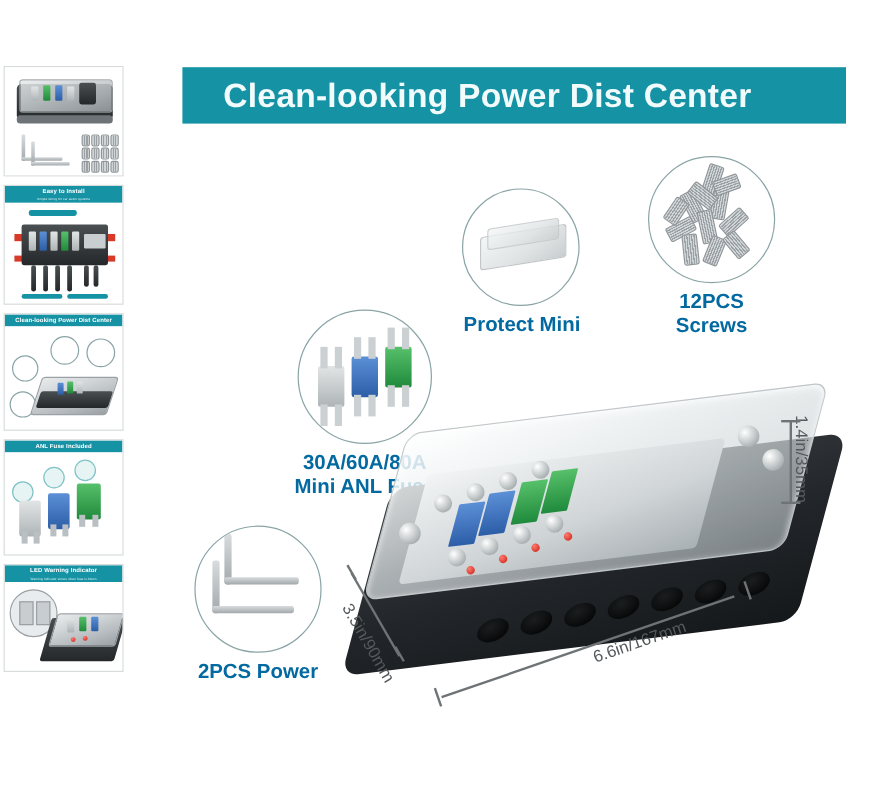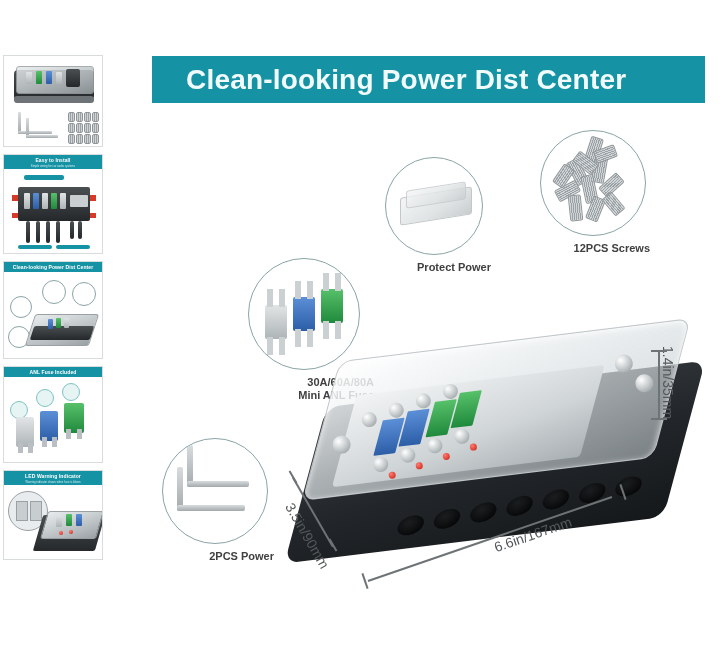--- a/index.html
+++ b/index.html
@@ -60,22 +60,22 @@
   
   .stage{position:absolute;left:110px;top:110px;width:616px;height:500px;}
 
   .callout{position:absolute;}
   .circ{
     position:absolute;border-radius:50%;
     border:1px solid #8aa4a6;background:#fff;
     box-sizing:border-box;overflow:hidden;
   }
   .calabel{
-    position:absolute;text-align:right;color:#404040;
-    font-size:11px;font-weight:bold;line-height:1.15;white-space:pre-line;
+    position:absolute;text-align:center;color:#0369a1;
+    font-size:17px;font-weight:bold;line-height:1.15;white-space:pre-line;
   }
 
   
   .screw{
     position:absolute;
     background:repeating-linear-gradient(90deg,#cfd4d6 0 1px,#9ba1a4 1px 2px);
     border:1px solid #8f9598;border-radius:2px;
   }
   
   .wr{position:absolute;background:#b9bfc2;border-radius:1px;}
@@ -249,21 +249,21 @@
     <h1>Clean-looking Power Dist Center</h1>
   </div>
 
   <div class="stage">
 
     <div class="callout" style="left:275px;top:47px;">
       <div class="circ" style="left:0;top:0;width:98px;height:98px;">
         <div class="pcase" style="left:14px;top:34px;width:70px;height:26px;"></div>
         <div class="pcase" style="left:20px;top:28px;width:58px;height:16px;opacity:.8;"></div>
       </div>
-      <div class="calabel" style="left:-6px;top:104px;width:112px;">Protect Power</div>
+      <div class="calabel" style="left:-6px;top:104px;width:112px;">Protect Mini</div>
     </div>
 
     <div class="callout" style="left:430px;top:20px;">
       <div class="circ" style="left:0;top:0;width:106px;height:106px;">
         <div class="screw" style="left:46px;top:6px;width:11px;height:26px;transform:rotate(18deg);"></div>
         <div class="screw" style="left:30px;top:28px;width:11px;height:24px;transform:rotate(-28deg);"></div>
         <div class="screw" style="left:52px;top:26px;width:11px;height:24px;transform:rotate(10deg);"></div>
         <div class="screw" style="left:20px;top:48px;width:11px;height:22px;transform:rotate(62deg);"></div>
         <div class="screw" style="left:42px;top:44px;width:11px;height:26px;transform:rotate(-12deg);"></div>
         <div class="screw" style="left:64px;top:42px;width:11px;height:22px;transform:rotate(48deg);"></div>

